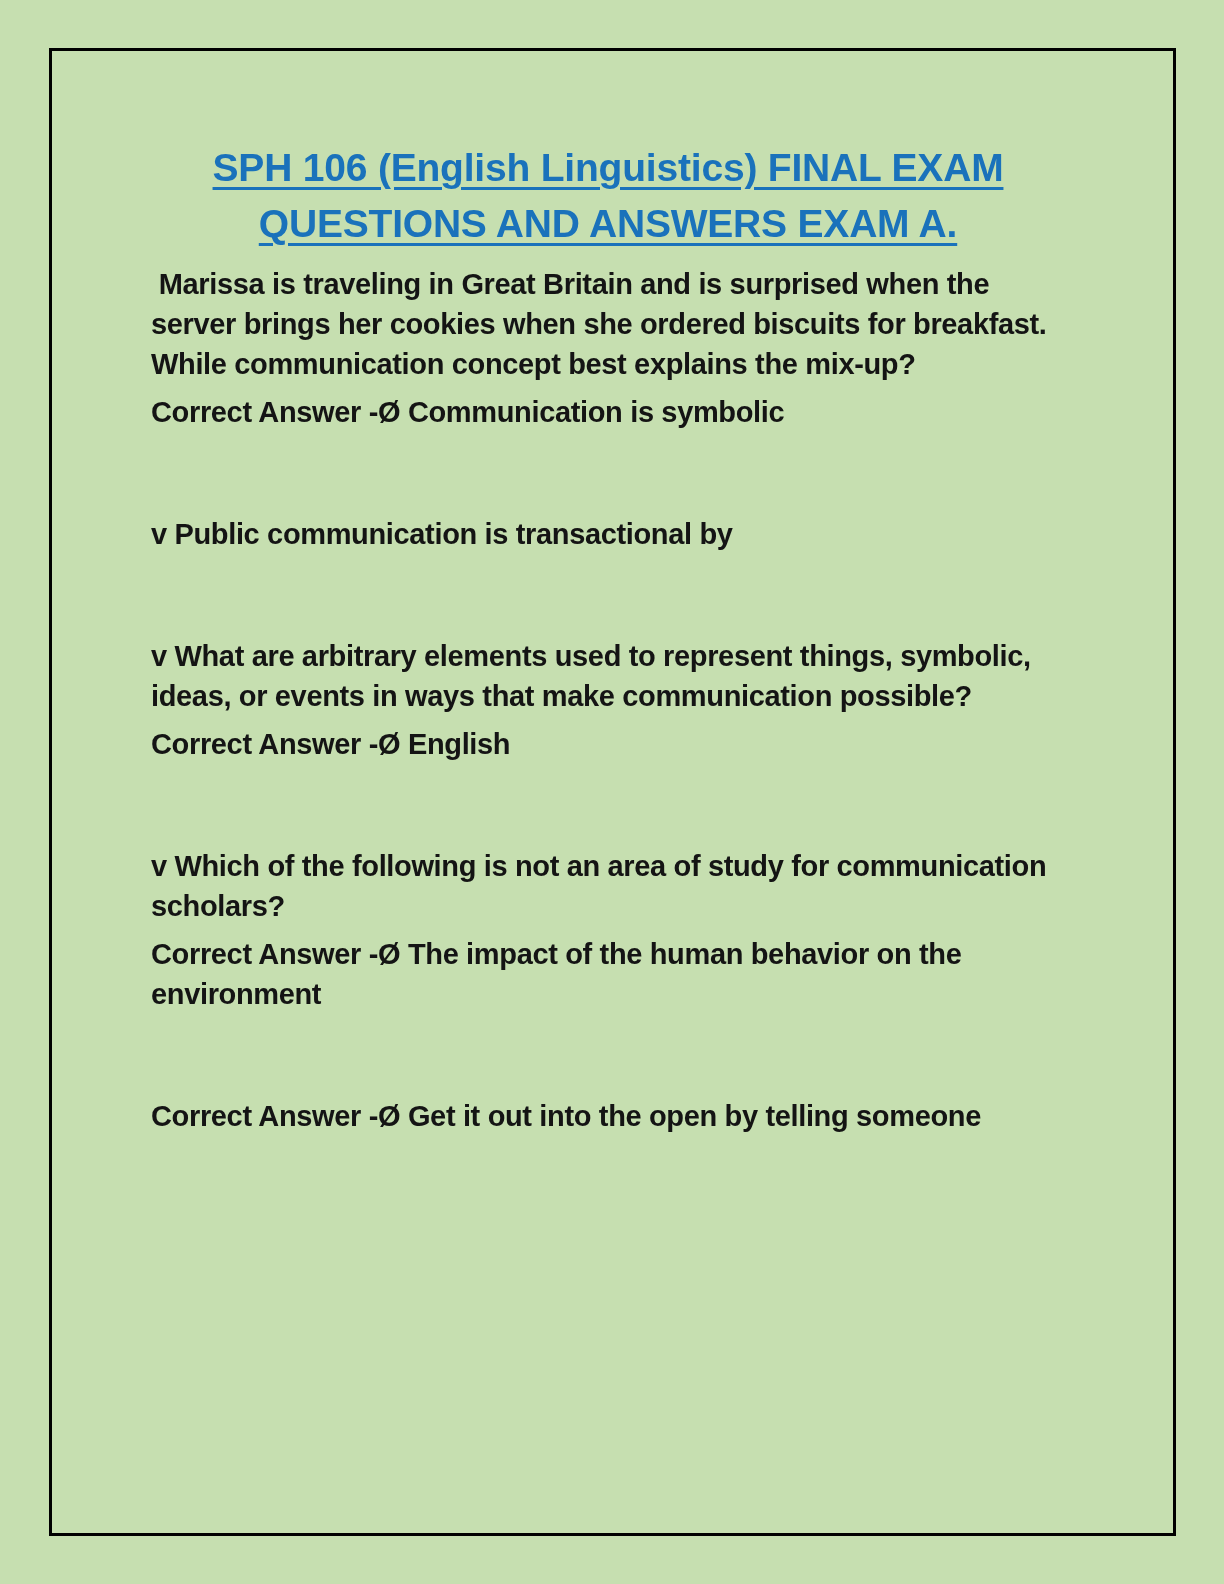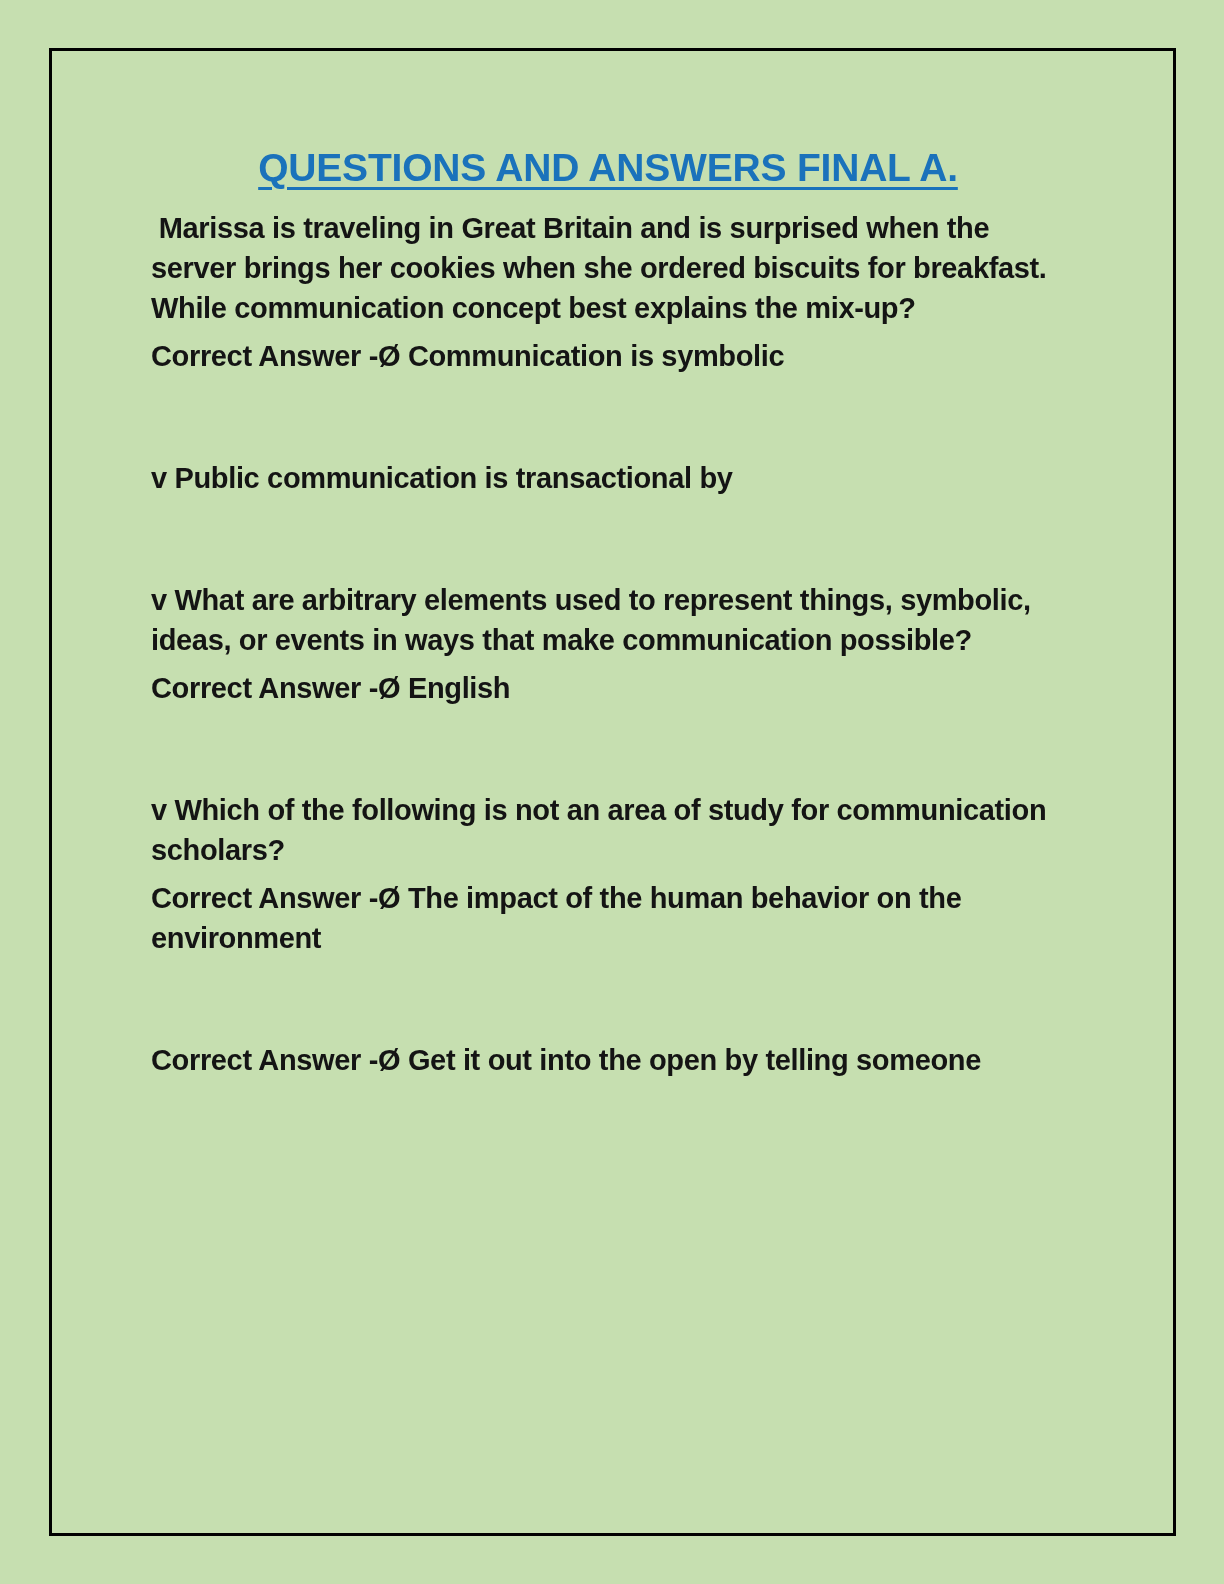--- a/index.html
+++ b/index.html
@@ -81,21 +81,22 @@
 </head>
 <body>
 
 <div class="page">
 
   <div class="page-border"></div>
 
   <div class="content">
 
     <h1 class="doc-title">
-      <span class="tline"><span>QUESTIONS AND ANSWERS FINAL A.</span></span>
+      <span class="tline"><span>SPH 106 (English Linguistics) FINAL EXAM</span></span>
+      <span class="tline"><span>QUESTIONS AND ANSWERS EXAM A.</span></span>
     </h1>
 
     <div class="qa-block">
       <p class="qa-line"> Marissa is traveling in Great Britain and is surprised when the server brings her cookies when she ordered biscuits for breakfast. While communication concept best explains the mix-up?</p>
       <p class="qa-line">Correct Answer -Ø Communication is symbolic</p>
     </div>
 
 
     <div class="qa-block">
       <p class="qa-line">v Public communication is transactional by</p>

